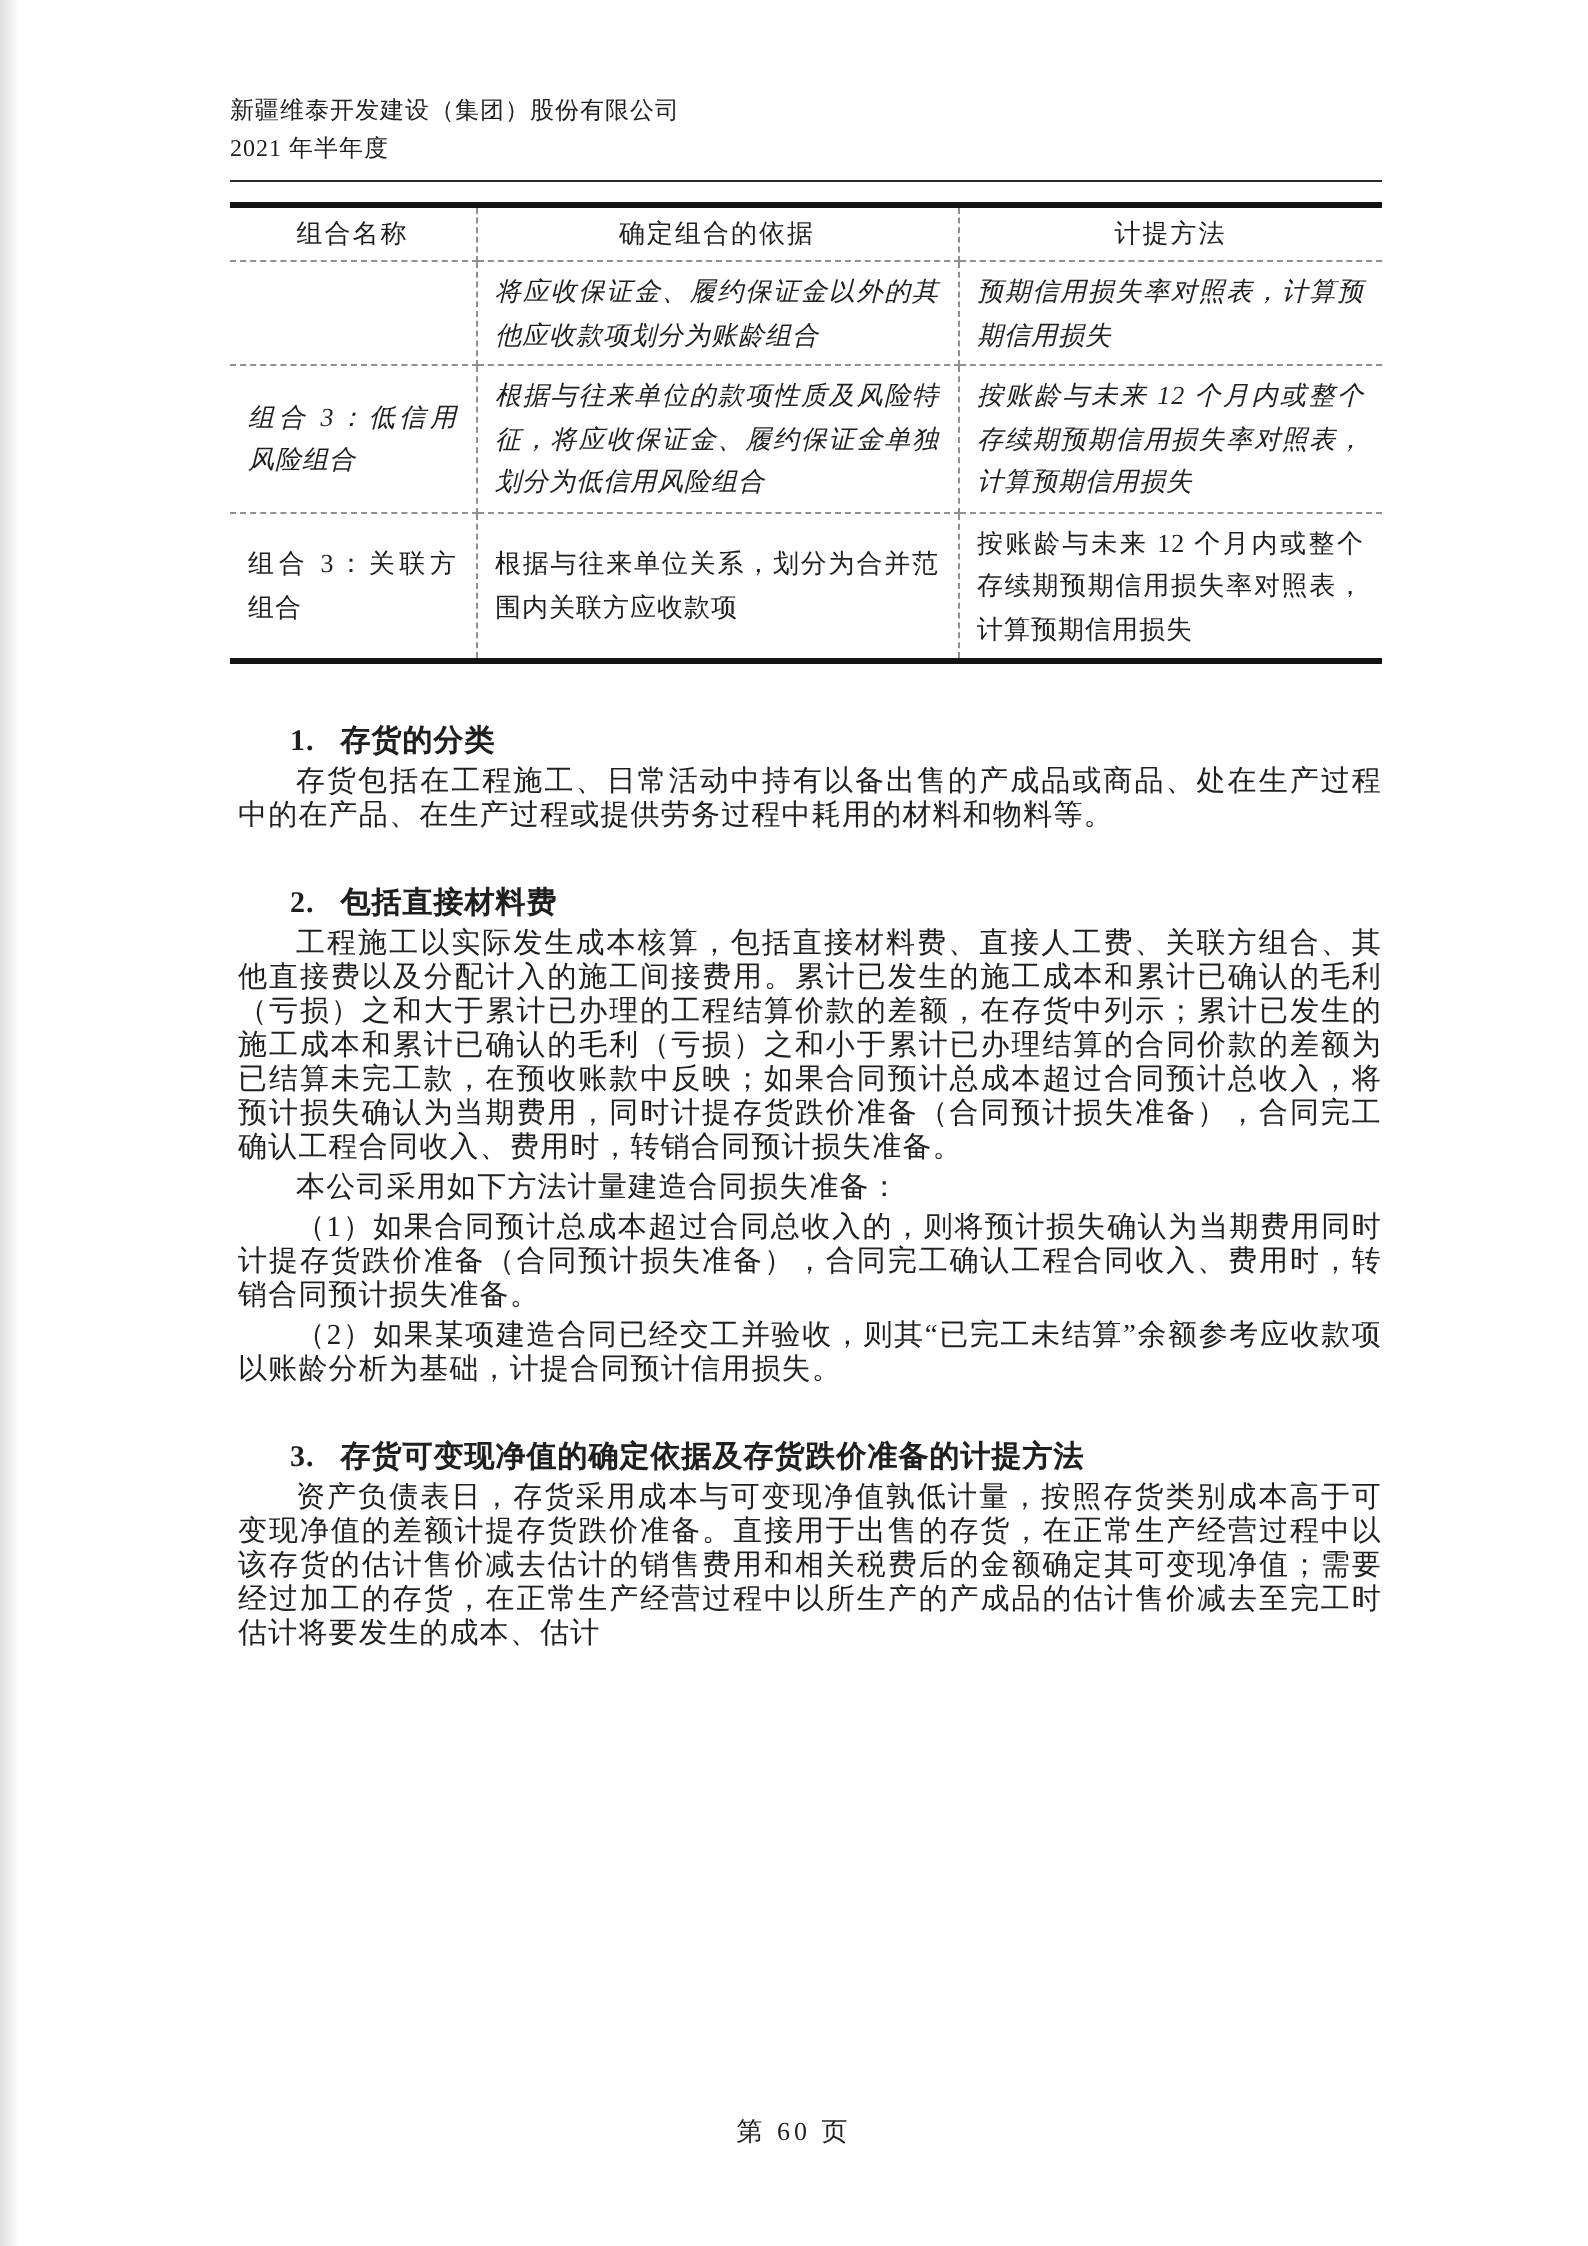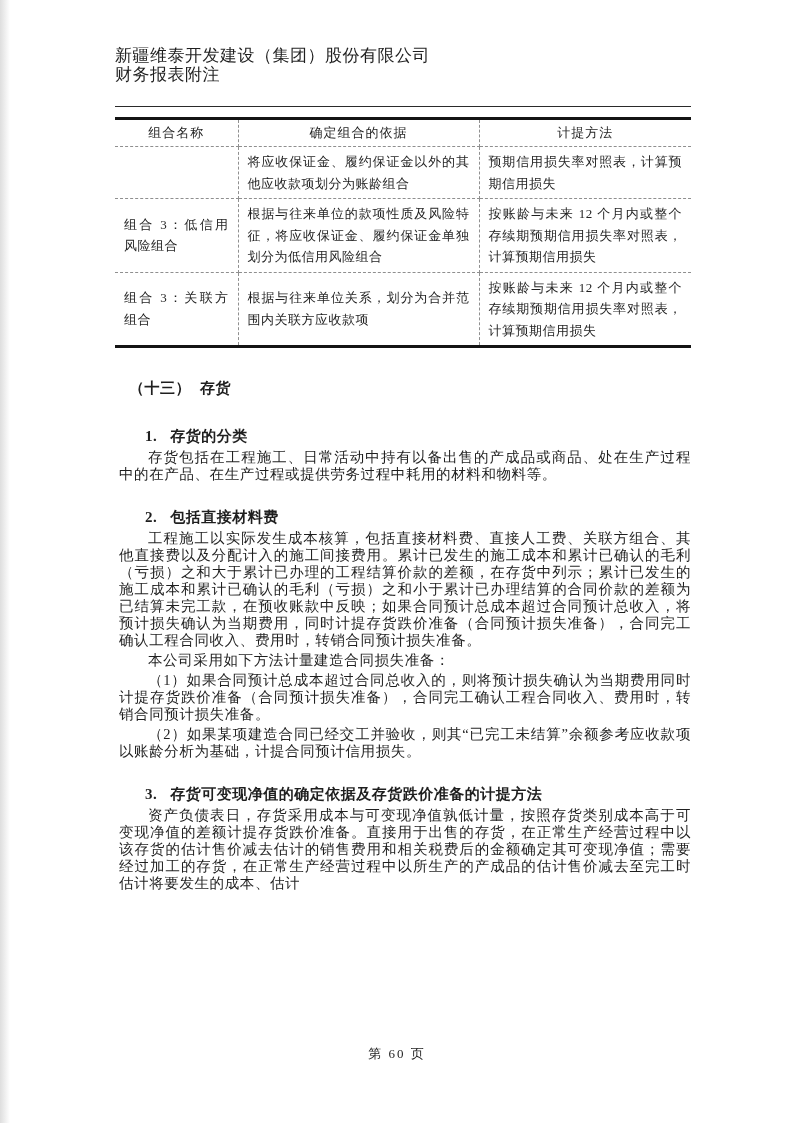--- a/index.html
+++ b/index.html
@@ -12,66 +12,66 @@
     overflow: hidden;
   }
   .edge-shade {
     position: absolute; left: 0; top: 0; bottom: 0; width: 10px;
     background: linear-gradient(to right, #dedede, #ffffff);
   }
   .content {
     position: absolute; left: 115px; top: 46px; width: 576px;
   }
   
-  .doc-header { font-size: 17px; line-height: 19px; letter-spacing: 0.5px;
-    border-bottom: 1.5px solid #2a2a2a; padding-bottom: 22px; }
+  .doc-header { font-size: 12px; line-height: 19px; letter-spacing: 0.5px;
+    border-bottom: 1.5px solid #2a2a2a; padding-bottom: 6px; }
   .doc-header div { white-space: nowrap; }
   
   table.grid {
     width: 100%; border-collapse: collapse; table-layout: fixed;
     border-top: 3px solid #141414; border-bottom: 3px solid #141414;
     font-size: 13px; margin-top: 10px;
   }
   table.grid th {
     font-weight: normal; text-align: center; padding: 4px 2px;
     border-bottom: 1px dashed #8f8f8f; letter-spacing: 1px; margin-top: 13px;
   }
   table.grid td {
     padding: 4px 9px; line-height: 21.5px; vertical-align: middle;
     text-align: justify; letter-spacing: 0.5px;
   }
   table.grid .divider { border-right: 1px dashed #8f8f8f; }
-  table.grid tr.rule td { border-bottom: 1px dashed #8f8f8f; }
+  table.grid tr.rule td { border-bottom: 1px dashed #8f8f8f; font-style: italic; }
   
   .sec-heading { margin-top: 31px; font-weight: bold; font-size: 15px; padding-left: 14px; letter-spacing: 0.5px; }
   .sec-heading .num { margin-right: 9px; }
   .sub-heading { margin-top: 29px; font-weight: bold; font-size: 15px; padding-left: 30px; letter-spacing: 0.5px; }
   .sub-heading .num { margin-right: 13px; }
   .sub-heading.gap-lg { margin-top: 25px; }
   p.body-p {
     margin: 3px 0 0 4px; font-size: 14.5px; line-height: 17px;
     text-align: justify; text-indent: 2em; letter-spacing: 0.6px;
   }
   p.body-p.no-justify-last { text-align-last: left; }
   
   .page-footer {
-    position: absolute; left: 0; right: 0; bottom: 60px;
+    position: absolute; left: 0; right: 0; bottom: 48px;
     text-align: center; font-size: 13px; letter-spacing: 2px;
   }
 </style>
 </head>
 <body>
 
 <div class="edge-shade"></div>
 
 <div class="content">
 
   <div class="doc-header">
     <div>新疆维泰开发建设（集团）股份有限公司</div>
-    <div>财务报表附注</div>
+    <div>2021 年半年度</div>
   </div>
 
   <table class="grid">
     <colgroup>
       <col style="width:123px">
       <col style="width:241px">
       <col style="width:212px">
     </colgroup>
     <tbody>
         <tr class="rule">
@@ -90,23 +90,20 @@
       <td>按账龄与未来 12 个月内或整个存续期预期信用损失率对照表，计算预期信用损失</td>
     </tr>
     <tr>
       <td class="divider">组合 3：关联方组合</td>
       <td class="divider">根据与往来单位关系，划分为合并范围内关联方应收款项</td>
       <td>按账龄与未来 12 个月内或整个存续期预期信用损失率对照表，计算预期信用损失</td>
     </tr>
   </tbody>
     </table>
 
-  <div class="sec-heading">
-    <span class="num">（十三）</span><span>存货</span>
-  </div>
 
   <div class="sub-heading">
     <span class="num">1.</span><span>存货的分类</span>
   </div>
   <p class="body-p">存货包括在工程施工、日常活动中持有以备出售的产成品或商品、处在生产过程中的在产品、在生产过程或提供劳务过程中耗用的材料和物料等。</p>
 
   <div class="sub-heading gap-lg">
     <span class="num">2.</span><span>包括直接材料费</span>
   </div>
   <p class="body-p">工程施工以实际发生成本核算，包括直接材料费、直接人工费、关联方组合、其他直接费以及分配计入的施工间接费用。累计已发生的施工成本和累计已确认的毛利（亏损）之和大于累计已办理的工程结算价款的差额，在存货中列示；累计已发生的施工成本和累计已确认的毛利（亏损）之和小于累计已办理结算的合同价款的差额为已结算未完工款，在预收账款中反映；如果合同预计总成本超过合同预计总收入，将预计损失确认为当期费用，同时计提存货跌价准备（合同预计损失准备），合同完工确认工程合同收入、费用时，转销合同预计损失准备。</p>

